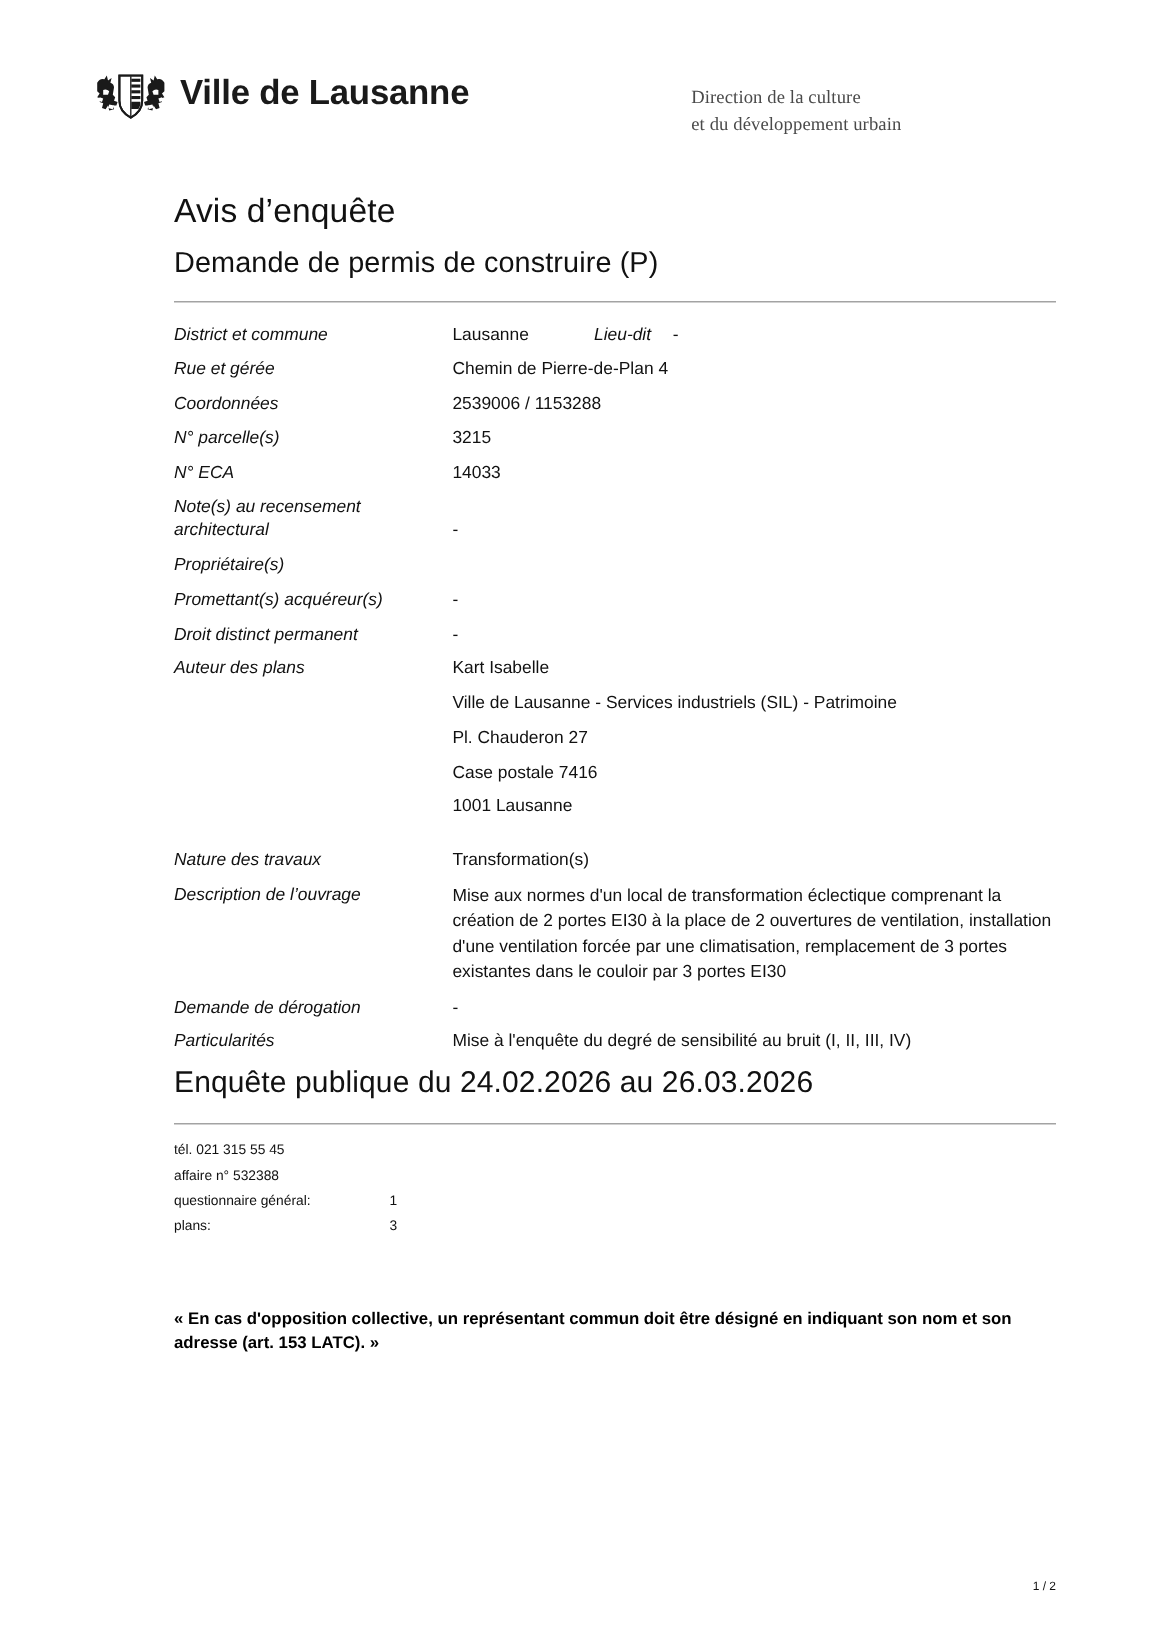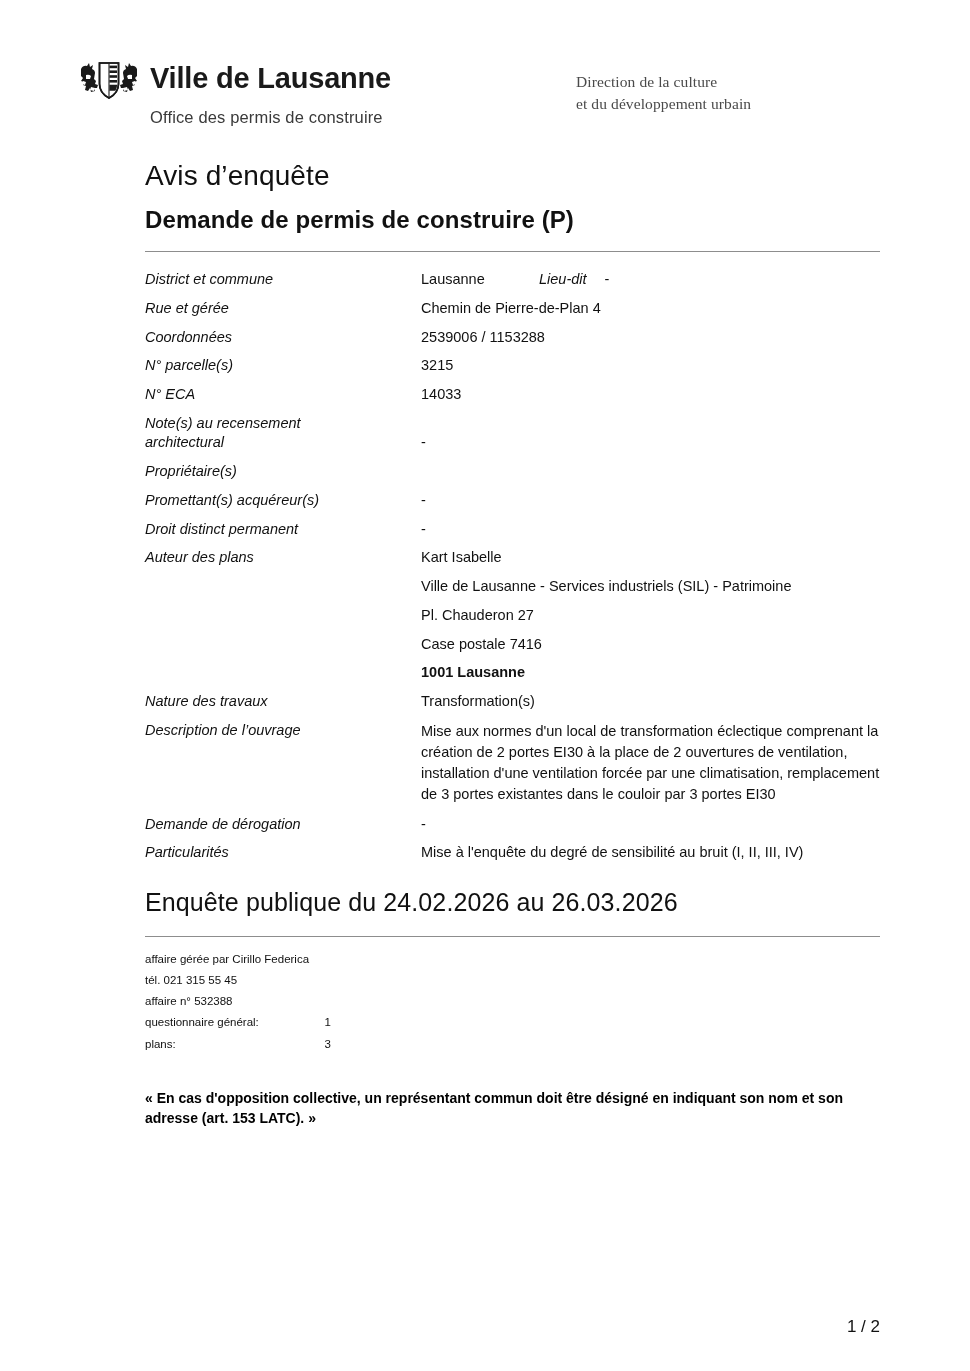--- a/index.html
+++ b/index.html
@@ -81,21 +81,21 @@
     font-size: 28px;
     font-weight: normal;
     letter-spacing: 0.1px;
     color: #111;
   }
   .title-2 {
     position: absolute;
     top: 206px;
     left: 0;
     font-size: 24px;
-    font-weight: bold;
+    font-weight: normal;
     letter-spacing: 0.1px;
     color: #111;
   }
   .rule {
     position: absolute;
     left: 0;
     width: 735px;
     height: 0;
     border-top: 1px solid #8d8d8d;
   }
@@ -106,21 +106,20 @@
   .kv {
     position: absolute;
     top: 270px;
     left: 0;
     width: 735px;
   }
   .kv-row {
     display: flex;
     align-items: flex-start;
     margin-bottom: 9.5px;
-    gap: 44px;
   }
   .kv-label {
     flex: 0 0 232px;
     width: 232px;
     font-style: italic;
     font-size: 14.5px;
     line-height: 1.33;
     color: #111;
   }
   .kv-value {
@@ -143,21 +142,21 @@
     font-style: italic;
     flex: 0 0 auto;
     margin-right: 18px;
   }
   .inline-pair .v2 { flex: 0 0 auto; }
 
   
   .stack-line {
     margin-bottom: 9.5px;
   }
-  .stack-line:last-child { margin-bottom: 0; font-weight: bold; }
+  .stack-line:last-child { margin-bottom: 16px; }
 
   
   .kv-row.note .kv-label { line-height: 1.33; }
   .kv-row.note .kv-value { padding-top: 19px; }
 
   .desc-par {
     line-height: 1.42;
   }
 
   
@@ -204,21 +203,21 @@
     color: #000;
   }
 
   
   .pageno {
     position: absolute;
     top: 1317px;
     left: 0;
     width: 735px;
     text-align: right;
-    font-size: 17px;
+    font-size: 10px;
     color: #111;
   }
 </style>
 </head>
 <body>
 
 <div class="header">
 
   <div class="brand">
     <div class="brand-row">
@@ -248,21 +247,20 @@
             <rect x="31.4" y="20.2" width="7.6" height="2.6"></rect>
             <rect x="31.4" y="25.0" width="7.6" height="2.6"></rect>
             <path d="M31.4 29.8 h7.6 v1 q0 2.6 -1.6 5 l-6 0 z"></path>
           </g>
           <path d="M21.5 8 h19 v21 q0 9 -9.5 14 q-9.5 -5 -9.5 -14 z" fill="none" stroke="#1a1a1a" stroke-width="1.7"></path>
           <line x1="31" y1="8.6" x2="31" y2="42" stroke="#1a1a1a" stroke-width="1.1"></line>
         </svg>
       </span>
       <span class="brand-title">Ville de Lausanne</span>
     </div>
-    <div class="brand-sub">Office des permis de construire</div>
   </div>
 
   <div class="dept">
     <div>Direction de la culture</div>
     <div>et du développement urbain</div>
   </div>
 
 </div>
 
 <div class="doc">
@@ -355,21 +353,20 @@
       <div class="kv-value">Mise à l'enquête du degré de sensibilité au bruit (I, II, III, IV)</div>
     </div>
 
   </div>
 
   <div class="title-3">Enquête publique du 24.02.2026 au 26.03.2026</div>
 
   <div class="rule rule-bottom"></div>
 
   <div class="info">
-    <div class="info-line">affaire gérée par Cirillo Federica</div>
     <div class="info-line">tél. 021 315 55 45</div>
     <div class="info-line">affaire n° 532388</div>
     <div class="info-line">
       <span class="cnt-label">questionnaire général:</span><span class="cnt-val">1</span>
     </div>
     <div class="info-line">
       <span class="cnt-label">plans:</span><span class="cnt-val">3</span>
     </div>
   </div>
 

